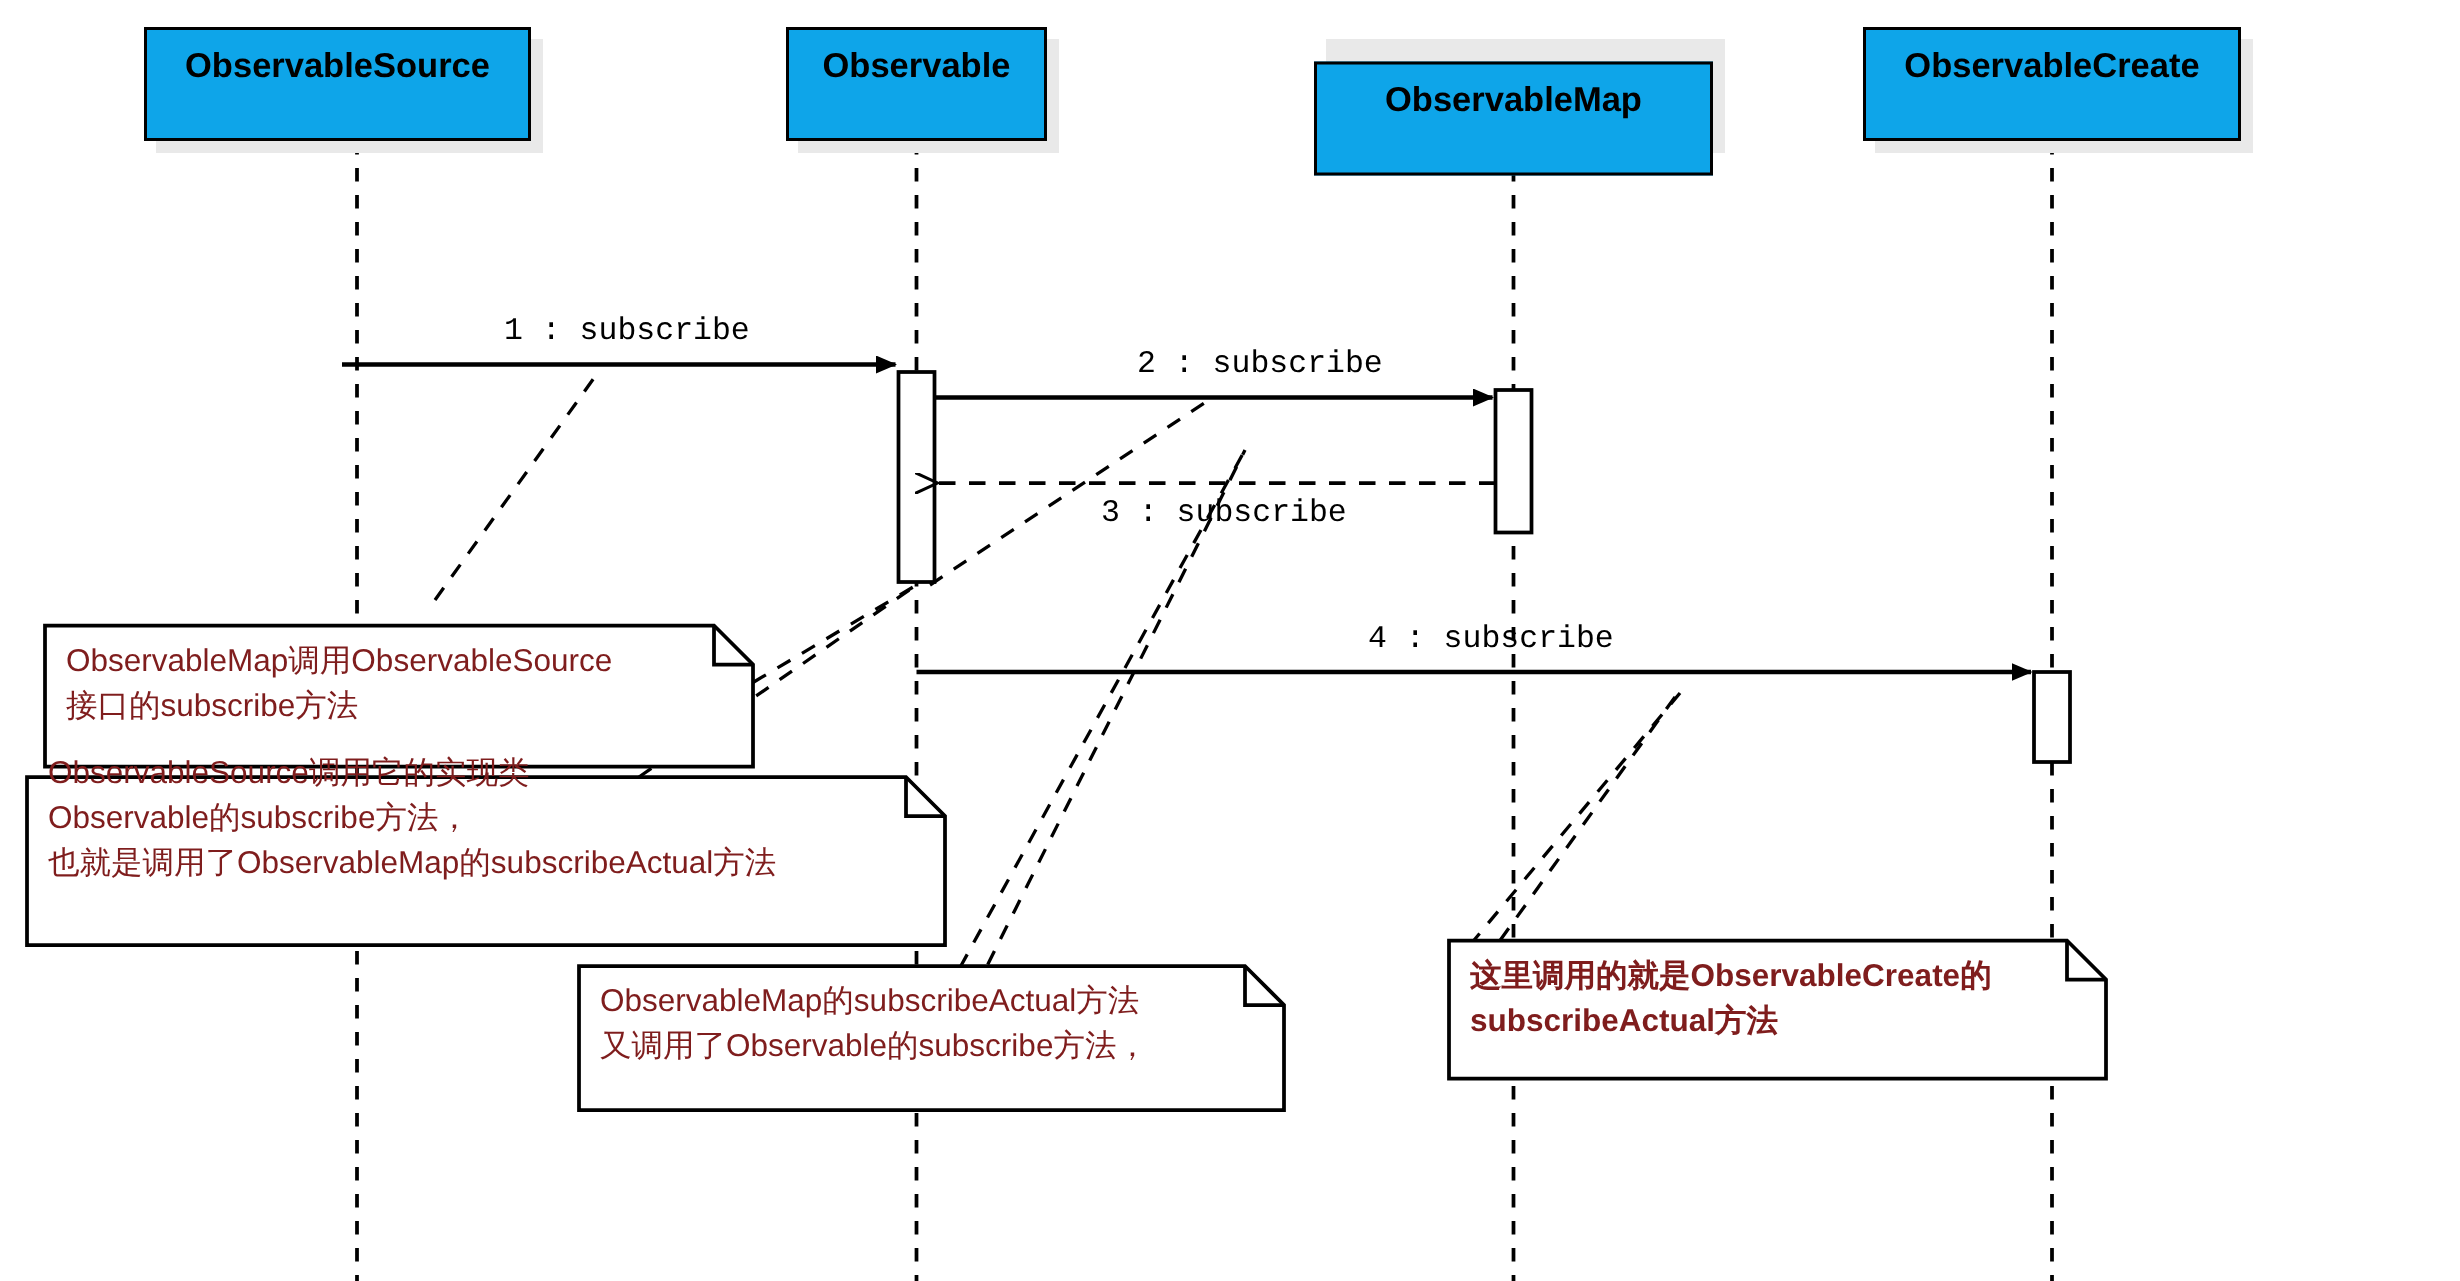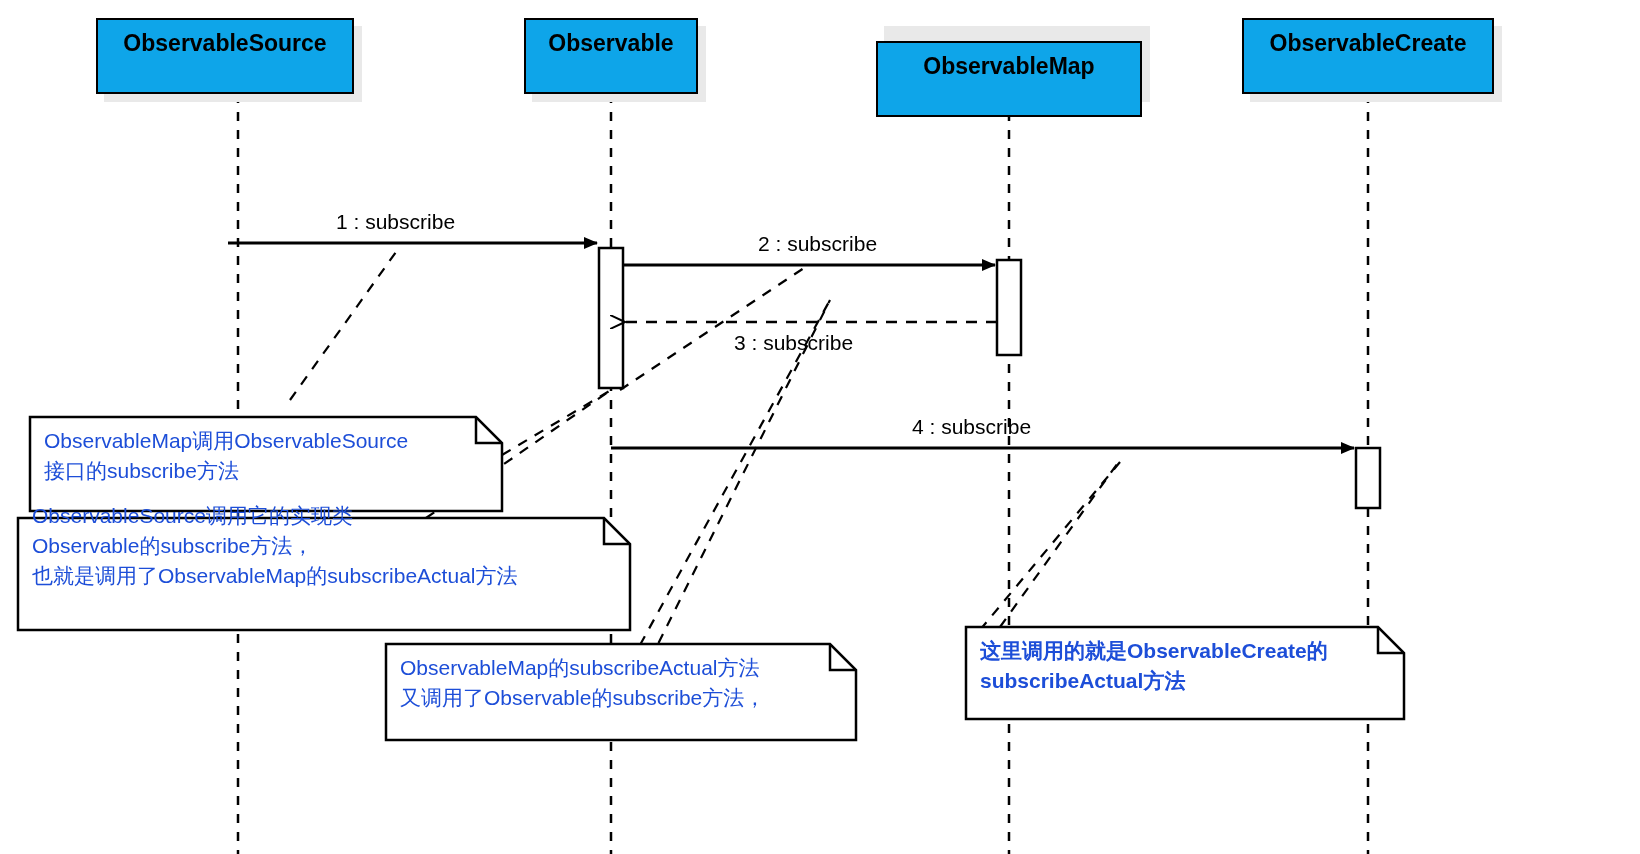--- a/index.html
+++ b/index.html
@@ -8,25 +8,25 @@
   #stage{position:absolute;left:0;top:0;width:1640px;height:854px;}
   svg#canvas{position:absolute;left:0;top:0;width:1640px;height:854px;}
 
   .lifeline-head{position:absolute;box-sizing:border-box;background:#0ea5e9;
        border:2px solid #000;display:flex;align-items:flex-start;justify-content:center;}
   .lifeline-head .title{font-weight:bold;font-size:23px;line-height:26px;
        padding-top:10px;white-space:nowrap;letter-spacing:0px;}
   .head-shadow{position:absolute;background:#e9e9e9;z-index:0;}
 
   .msg-label{position:absolute;font-size:21px;line-height:24px;white-space:nowrap;
-       color:#000;}
+       color:#000;font-family:Liberation Mono, monospace;}
 
   .note{position:absolute;box-sizing:border-box;}
   .note .note-text{position:absolute;left:14px;top:9px;font-size:21px;line-height:30px;
-       white-space:pre;color:#1d4ed8;}
+       white-space:pre;color:#7f1d1d;}
 </style>
 </head>
 <body>
 
 <div id="stage">
   <svg id="canvas" xmlns="http://www.w3.org/2000/svg" viewBox="0 0 1640 854">
     <defs>
       <marker id="filledArrow" markerWidth="14" markerHeight="12" refX="13" refY="6" orient="auto" markerUnits="userSpaceOnUse">
         <path d="M0,0 L14,6 L0,12 z" fill="#000"></path>
       </marker>

